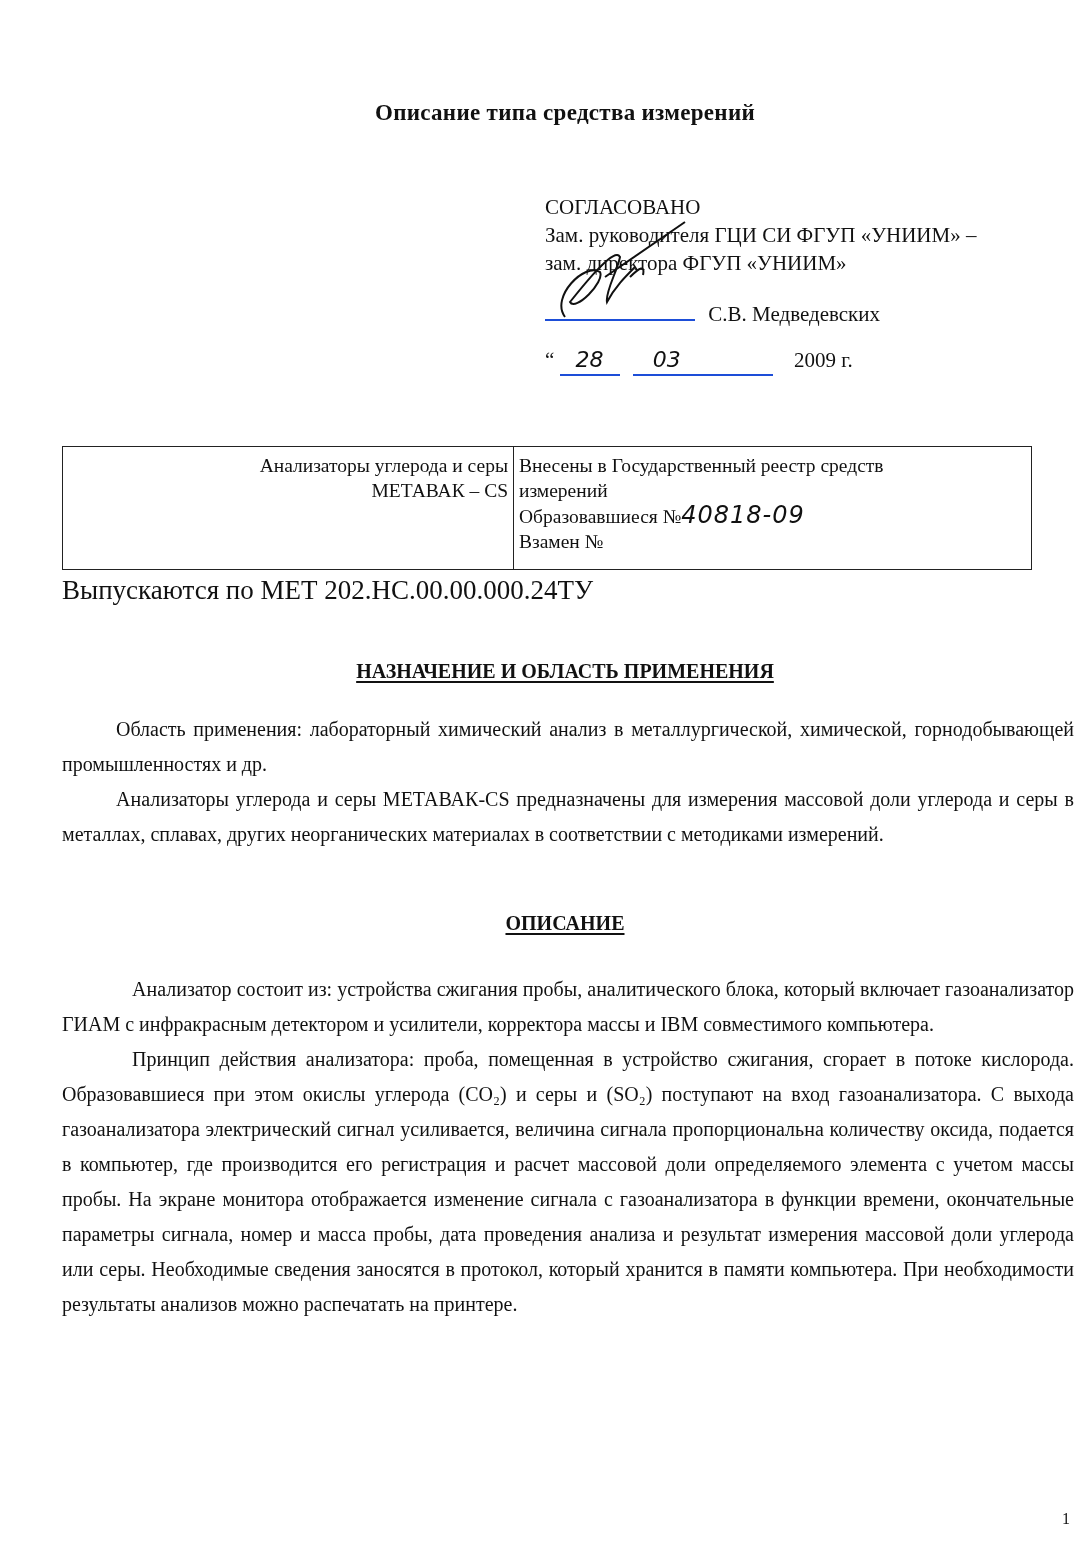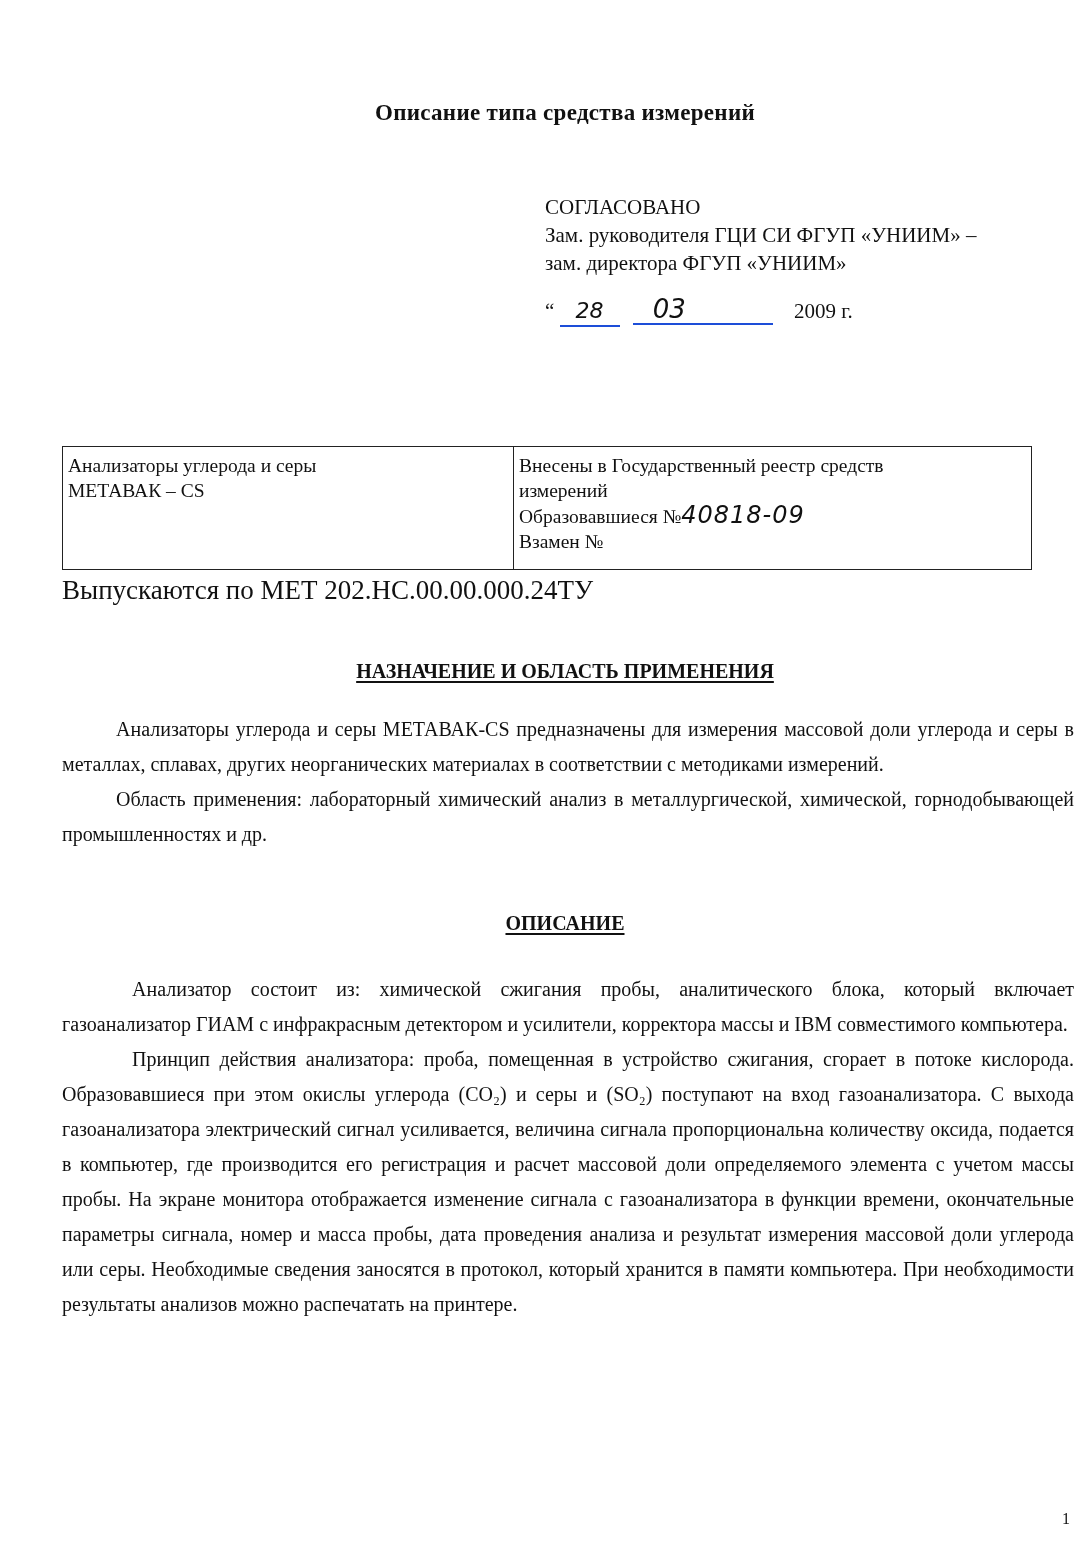--- a/index.html
+++ b/index.html
@@ -16,21 +16,21 @@
     .sigline { display: inline-block; border-bottom: 2px solid #1d4ed8; vertical-align: baseline; }
     .sig { position: relative; }
     .sig svg { position: absolute; }
     .approval .row-name { margin-top: 18px; position: relative; }
     .approval .row-date { margin-top: 18px; position: relative; }
     table.reg {
       position: absolute; left: 62px; top: 446px; width: 970px; border-collapse: collapse;
       font-size: 19.5px; line-height: 25px;
     }
     table.reg td { border: 1px solid #222; vertical-align: top; padding: 6px 5px 10px 5px; }
-    table.reg td.left { width: 440px; height: 106px; }
+    table.reg td.left { width: 440px; height: 106px; text-align: right; }
     .handno { font-family: "DejaVu Sans", sans-serif; font-style: italic; font-size: 24px; letter-spacing: 1px; }
     .issued { position: absolute; left: 62px; top: 575px; font-size: 27px; }
     .section-head {
       position: absolute; left: 0; width: 1130px; text-align: center; font-weight: bold;
       font-size: 20px; text-decoration: underline; text-underline-offset: 3px;
     }
     .para {
       position: absolute; left: 62px; width: 1012px; font-size: 20px; line-height: 35px;
       text-align: justify; text-align-last: left;
     }
@@ -41,24 +41,32 @@
   </style>
 </head>
 <body>
 
 <div class="title">Описание типа средства измерений</div>
 
 <div class="approval">
   <div class="head">СОГЛАСОВАНО</div>
   <div>Зам. руководителя ГЦИ СИ ФГУП «УНИИМ» –</div>
   <div>зам. директора  ФГУП «УНИИМ»</div>
+  <div class="row-name">
+    <span class="sigline sig" style="width:150px;height:24px;">
+      <svg width="150" height="110" viewBox="0 0 150 110" style="left:0;top:-78px;">
+        <path d="M20 100 C 5 80, 40 45, 55 55 C 60 65, 30 95, 25 85 C 45 60, 70 30, 75 40 C 72 55, 60 75, 62 85 C 70 70, 80 60, 90 50 M85 60 C 95 50, 100 48, 98 58 M60 60 L 140 5" stroke="#111" stroke-width="2" fill="none"></path>
+      </svg>
+    </span>
+    <span style="margin-left:8px;">С.В. Медведевских</span>
+  </div>
   <div class="row-date">
     <span>“</span>
     <span class="sigline" style="width:60px;text-align:center;font-style:italic;font-family:'DejaVu Sans',sans-serif;font-size:22px;">28</span>
-    <span class="sigline" style="width:140px;margin-left:8px;text-align:left;font-style:italic;font-family:'DejaVu Sans',sans-serif;font-size:26px;padding-left:20px;box-sizing:border-box;">03</span>
+    <span class="sigline" style="width:140px;margin-left:8px;text-align:left;font-style:italic;font-family:'DejaVu Sans',sans-serif;font-size:22px;padding-left:20px;box-sizing:border-box;">03</span>
     <span style="margin-left:16px;">2009 г.</span>
   </div>
 </div>
 
 <table class="reg">
   <tbody>
       <tr>
     <td class="left">
       <div>Анализаторы углерода и серы</div>
       <div>МЕТАВАК – CS</div>
@@ -72,23 +80,23 @@
       <div>Взамен  №</div>
     </td>
   </tr>
 </tbody>
   </table>
 
 <div class="issued">Выпускаются по МЕТ 202.НС.00.00.000.24ТУ</div>
 
 <div class="section-head" style="top:660px;">НАЗНАЧЕНИЕ И ОБЛАСТЬ ПРИМЕНЕНИЯ</div>
 <div class="para" style="top:712px;">
+  <p>Область применения: лабораторный химический анализ в металлургической, химической, горнодобывающей  промышленностях и др.</p>
   <p>Анализаторы углерода и серы МЕТАВАК-CS предназначены для измерения массовой доли углерода и серы в металлах, сплавах, других неорганических материалах в соответствии с методиками  измерений.</p>
-  <p>Область применения: лабораторный химический анализ в металлургической, химической, горнодобывающей  промышленностях и др.</p>
 </div>
 
 <div class="section-head" style="top:912px;">ОПИСАНИЕ</div>
 <div class="para desc" style="top:972px;">
-  <p>Анализатор состоит из: химической сжигания пробы, аналитического блока, который включает газоанализатор ГИАМ с инфракрасным детектором и усилители, корректора массы и IBM совместимого компьютера.</p>
+  <p>Анализатор состоит из: устройства сжигания пробы, аналитического блока, который включает газоанализатор ГИАМ с инфракрасным детектором и усилители, корректора массы и IBM совместимого компьютера.</p>
   <p>Принцип действия анализатора: проба, помещенная в устройство сжигания, сгорает в потоке кислорода. Образовавшиеся при этом окислы углерода (CO₂) и серы и (SO₂) поступают на вход газоанализатора. С выхода газоанализатора электрический сигнал усиливается, величина сигнала пропорциональна количеству оксида,  подается в компьютер, где производится его регистрация и расчет массовой доли  определяемого элемента с учетом массы пробы. На экране монитора отображается изменение сигнала с газоанализатора в функции времени, окончательные параметры сигнала,  номер и масса пробы, дата проведения анализа и результат измерения массовой доли углерода или серы. Необходимые сведения заносятся в протокол, который хранится в памяти компьютера. При необходимости результаты анализов можно распечатать  на принтере.</p>
 </div>
 
 <div class="pagenum">1</div>
 
 </body></html>

